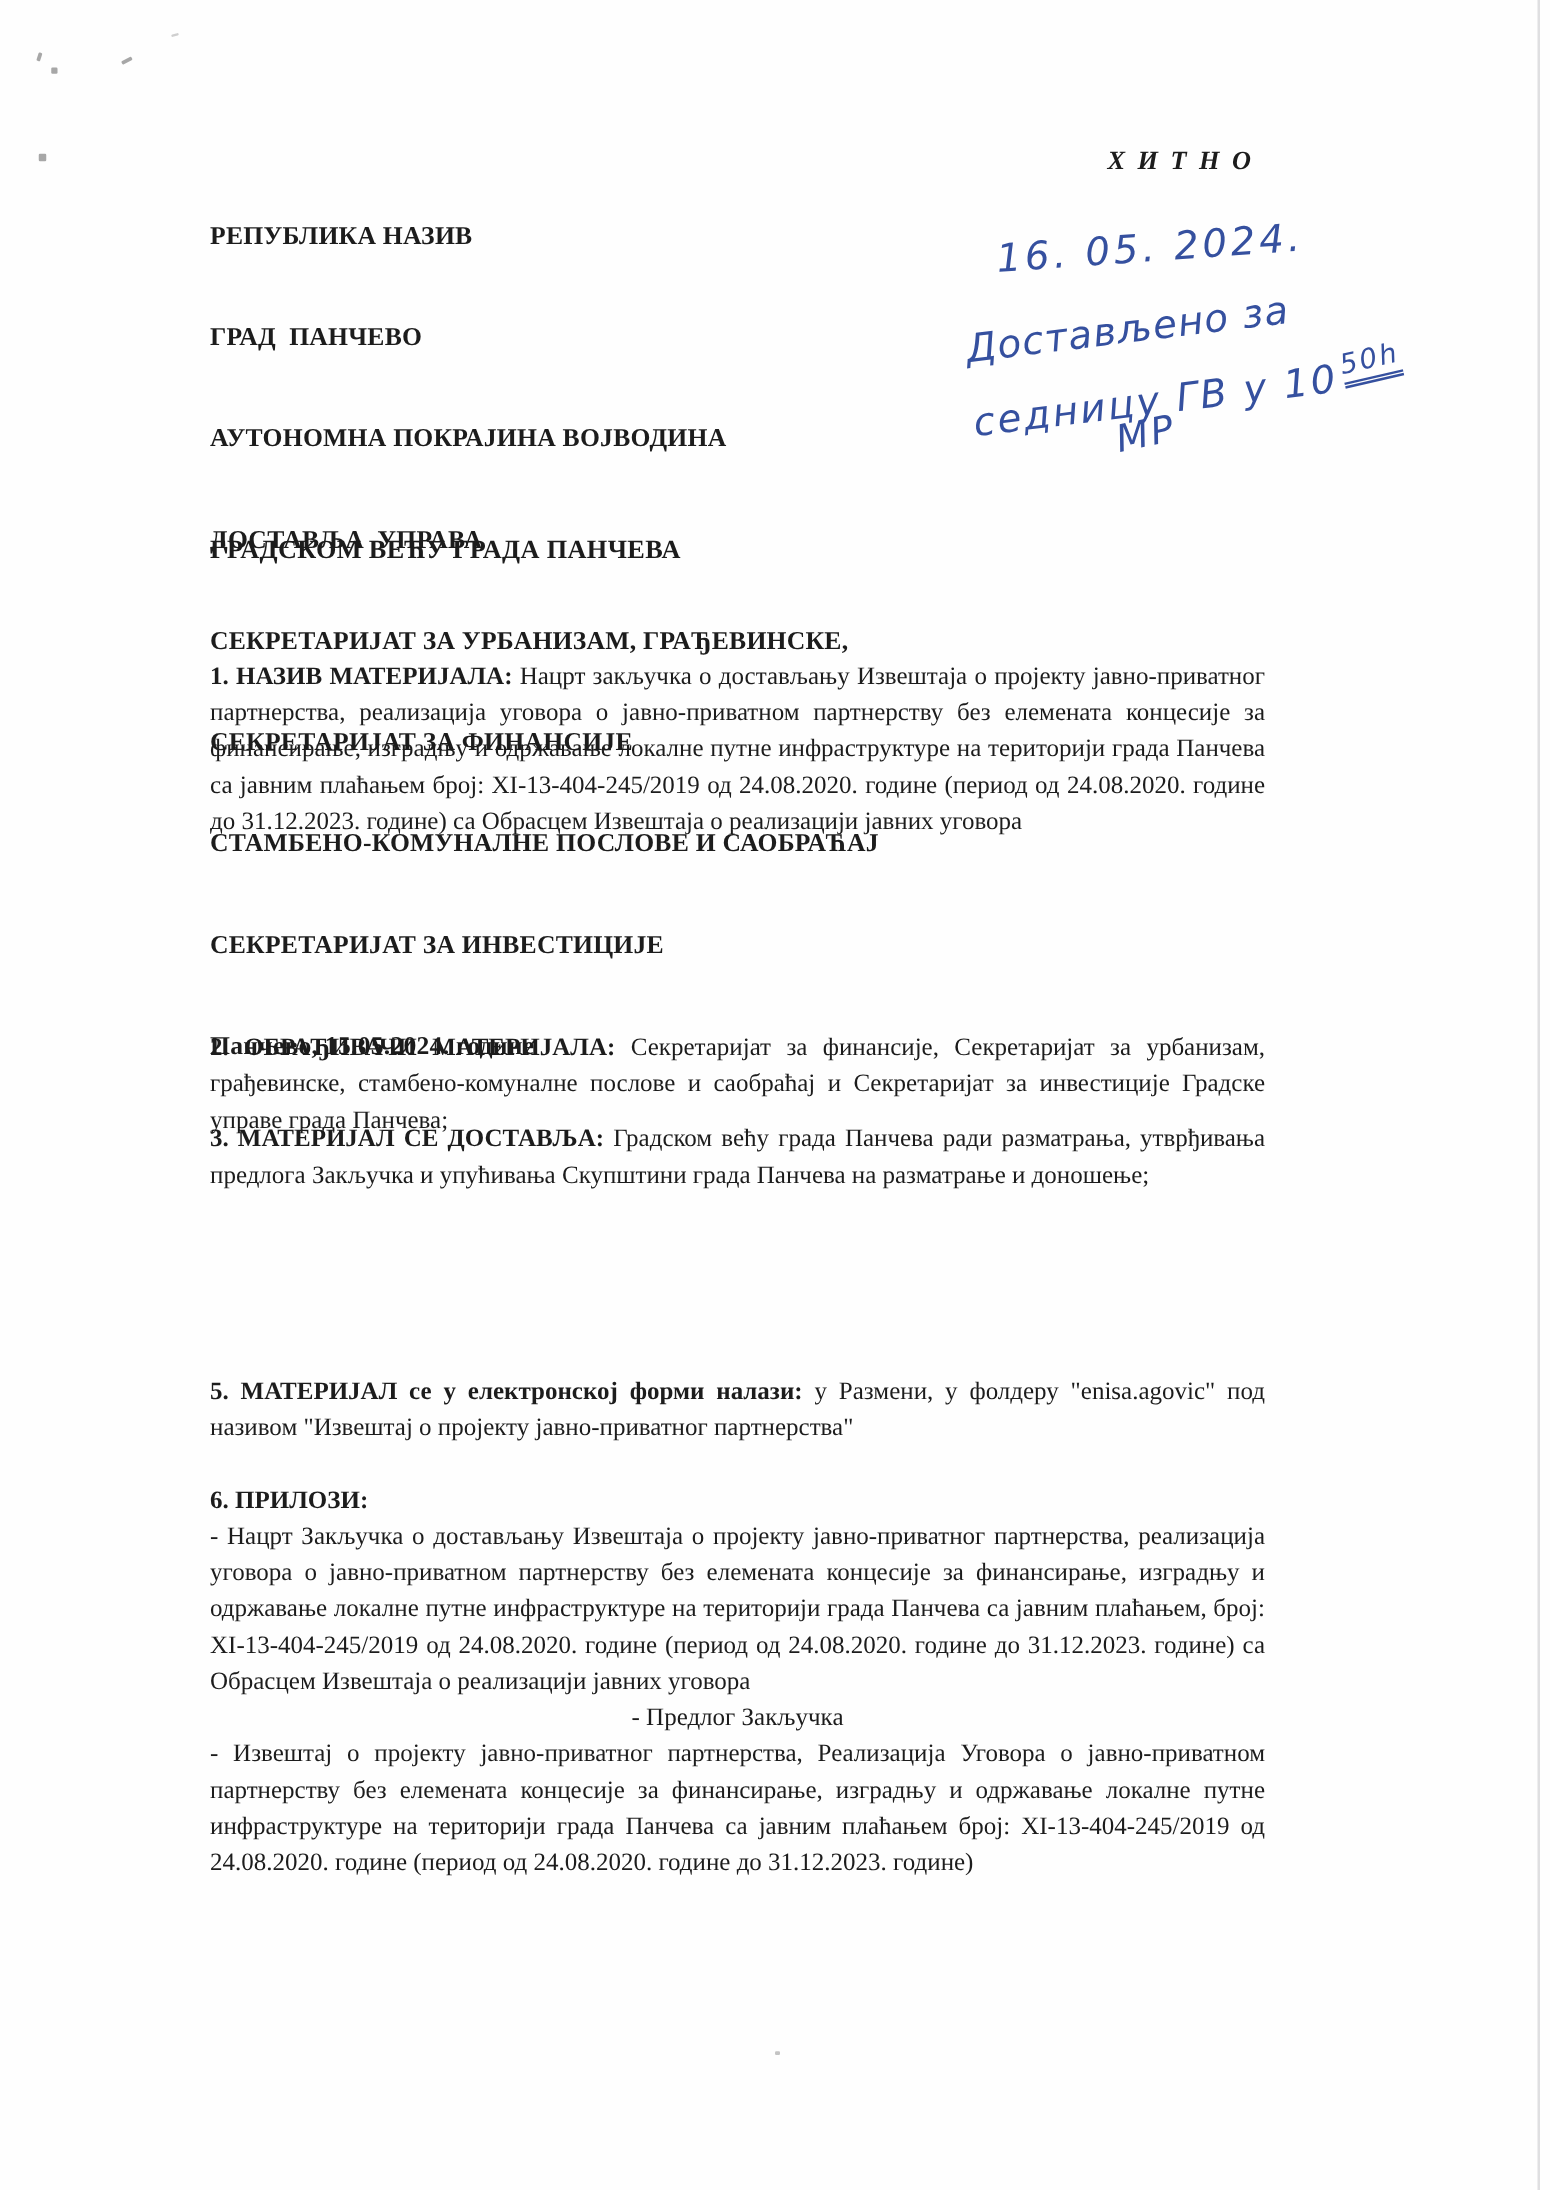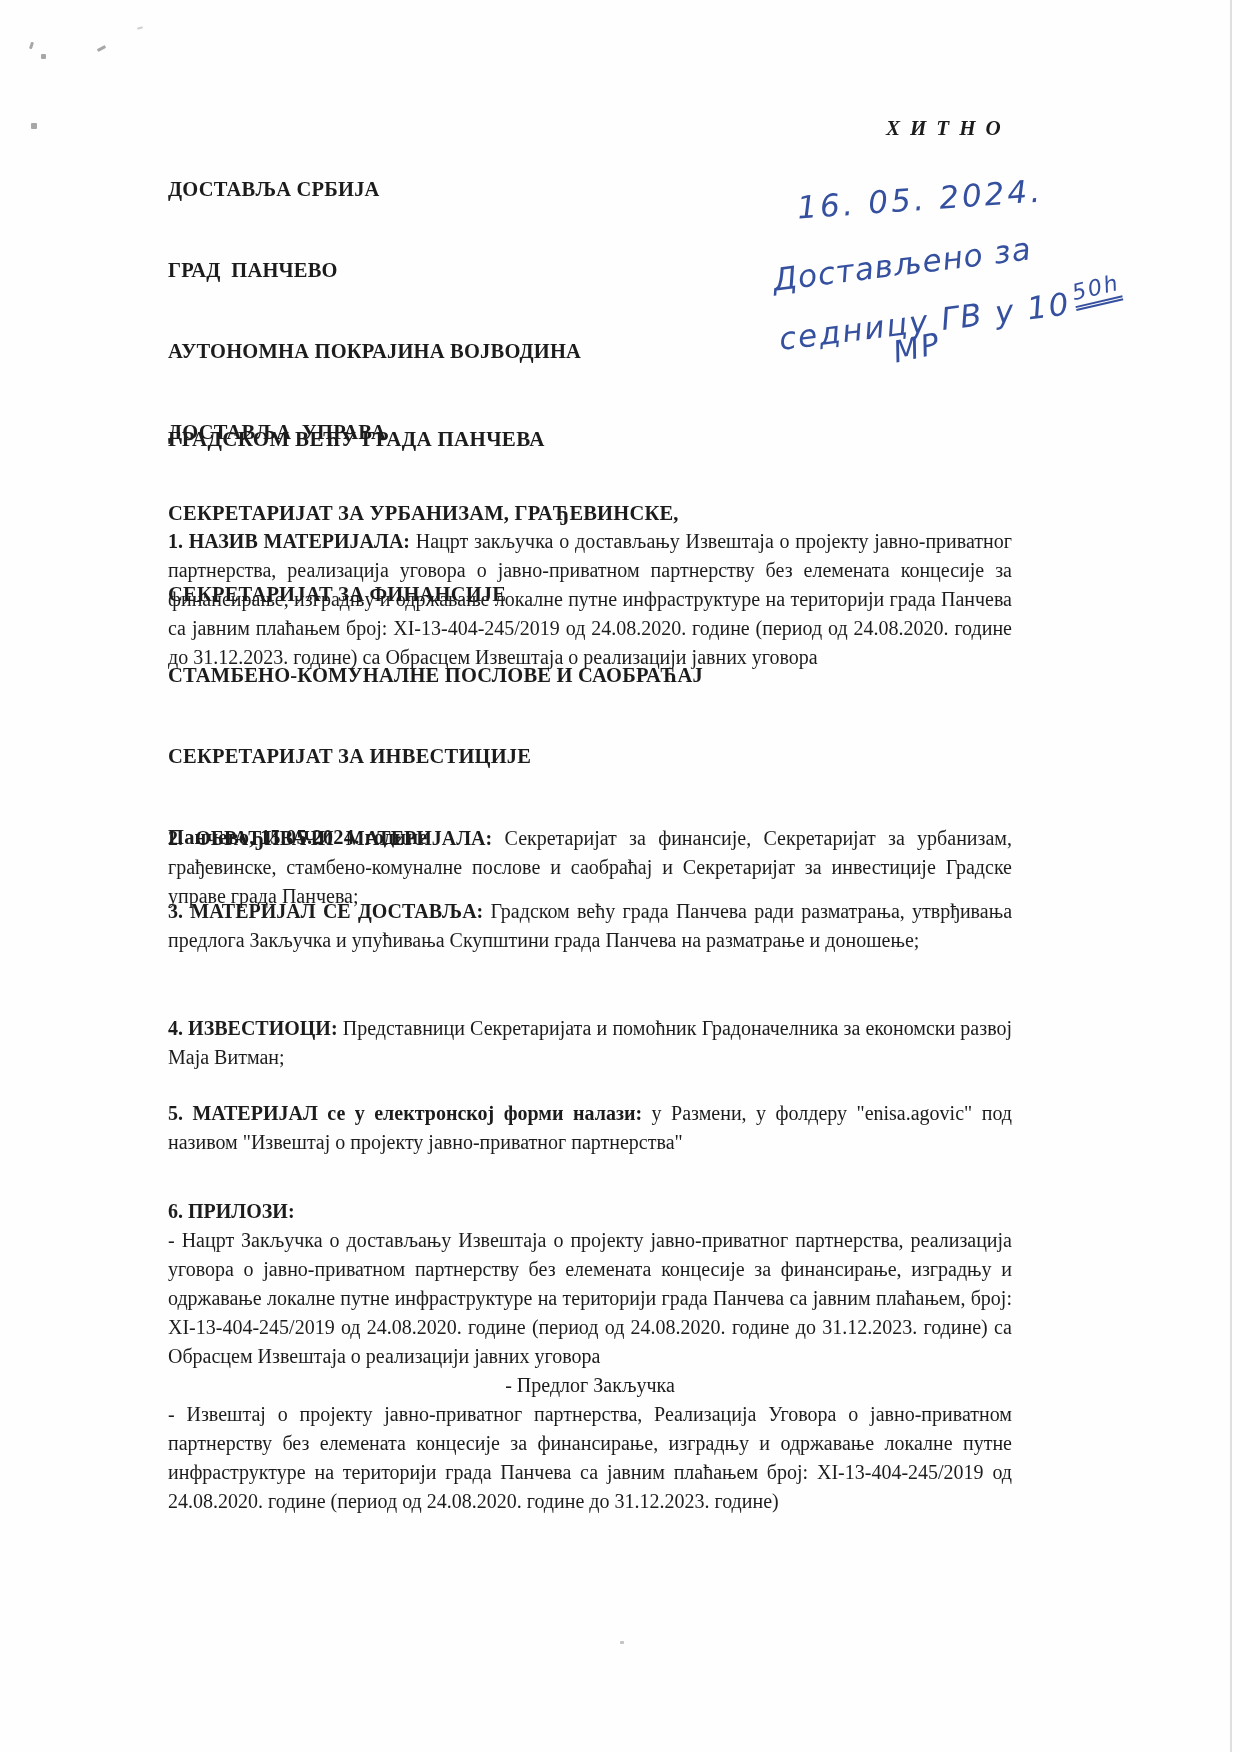--- a/index.html
+++ b/index.html
@@ -82,39 +82,39 @@
     font-size: 20px;
     line-height: 29px;
     text-align: justify;
   }
   .para .lbl { font-weight: bold; }
   .p1 { top: 527px; }
   .p2 { top: 824px; }
   .p3 { top: 897px; }
   .p4 { top: 1014px; }
   .p5 { top: 1099px; }
-  .p6 { top: 1186px; margin-top: 11px; }
+  .p6 { top: 1186px; }
   .attach-item { text-align: justify; }
   .attach-item.short { text-align: center; }
 </style>
 </head>
 <body>
 
 <div class="page">
 
   <div class="scan-edge"></div>
   <div class="speck s1"></div>
   <div class="speck s2"></div>
   <div class="speck s3"></div>
   <div class="speck s4"></div>
   <div class="speck s5"></div>
   <div class="speck s6"></div>
 
   <div class="letterhead">
-    <div>ДОСТАВЉА СРБИЈА</div>
+    <div>РЕПУБЛИКА НАЗИВ</div>
     <div>ГРАД  ПАНЧЕВО</div>
     <div>АУТОНОМНА ПОКРАЈИНА ВОЈВОДИНА</div>
     <div>ДОСТАВЉА  УПРАВА</div>
     <div>СЕКРЕТАРИЈАТ ЗА УРБАНИЗАМ, ГРАЂЕВИНСКЕ,</div>
     <div>СЕКРЕТАРИЈАТ ЗА ФИНАНСИЈЕ</div>
     <div>СТАМБЕНО-КОМУНАЛНЕ ПОСЛОВЕ И САОБРАЋАЈ</div>
     <div>СЕКРЕТАРИЈАТ ЗА ИНВЕСТИЦИЈЕ</div>
     <div>Панчево, 15.05.2024. године</div>
   </div>
 
@@ -135,24 +135,20 @@
   <section class="para p2">
     <b class="lbl">2. ОБРАЂИВАЧИ   МАТЕРИЈАЛА:</b>
     <span>Секретаријат за финансије, Секретаријат за урбанизам, грађевинске, стамбено-комуналне послове  и саобраћај и Секретаријат за инвестиције Градске управе града Панчева;</span>
   </section>
 
   <section class="para p3">
     <b class="lbl">3. МАТЕРИЈАЛ СЕ ДОСТАВЉА:</b>
     <span>Градском већу града Панчева ради разматрања, утврђивања предлога Закључка и упућивања Скупштини града Панчева на разматрање и доношење;</span>
   </section>
 
-  <section class="para p4">
-    <b class="lbl">4. ИЗВЕСТИОЦИ:</b>
-    <span>Представници  Секретаријата и помоћник Градоначелника за економски развој Маја Витман;</span>
-  </section>
 
   <section class="para p5">
     <b class="lbl">5. МАТЕРИЈАЛ се у електронској форми налази:</b>
     <span>у Размени, у фолдеру "enisa.agovic" под називом "Извештај о пројекту јавно-приватног партнерства"</span>
   </section>
 
   <section class="para p6">
     <b class="lbl">6. ПРИЛОЗИ:</b>
     <div class="attach-item">- Нацрт Закључка о достављању Извештаја о пројекту јавно-приватног партнерства, реализација уговора о јавно-приватном партнерству без елемената концесије за финансирање, изградњу и одржавање локалне путне инфраструктуре на територији града Панчева са јавним плаћањем, број: XI-13-404-245/2019 од 24.08.2020. године (период од 24.08.2020. године до 31.12.2023. године) са Обрасцем Извештаја о реализацији јавних уговора</div>
     <div class="attach-item short">- Предлог Закључка</div>

